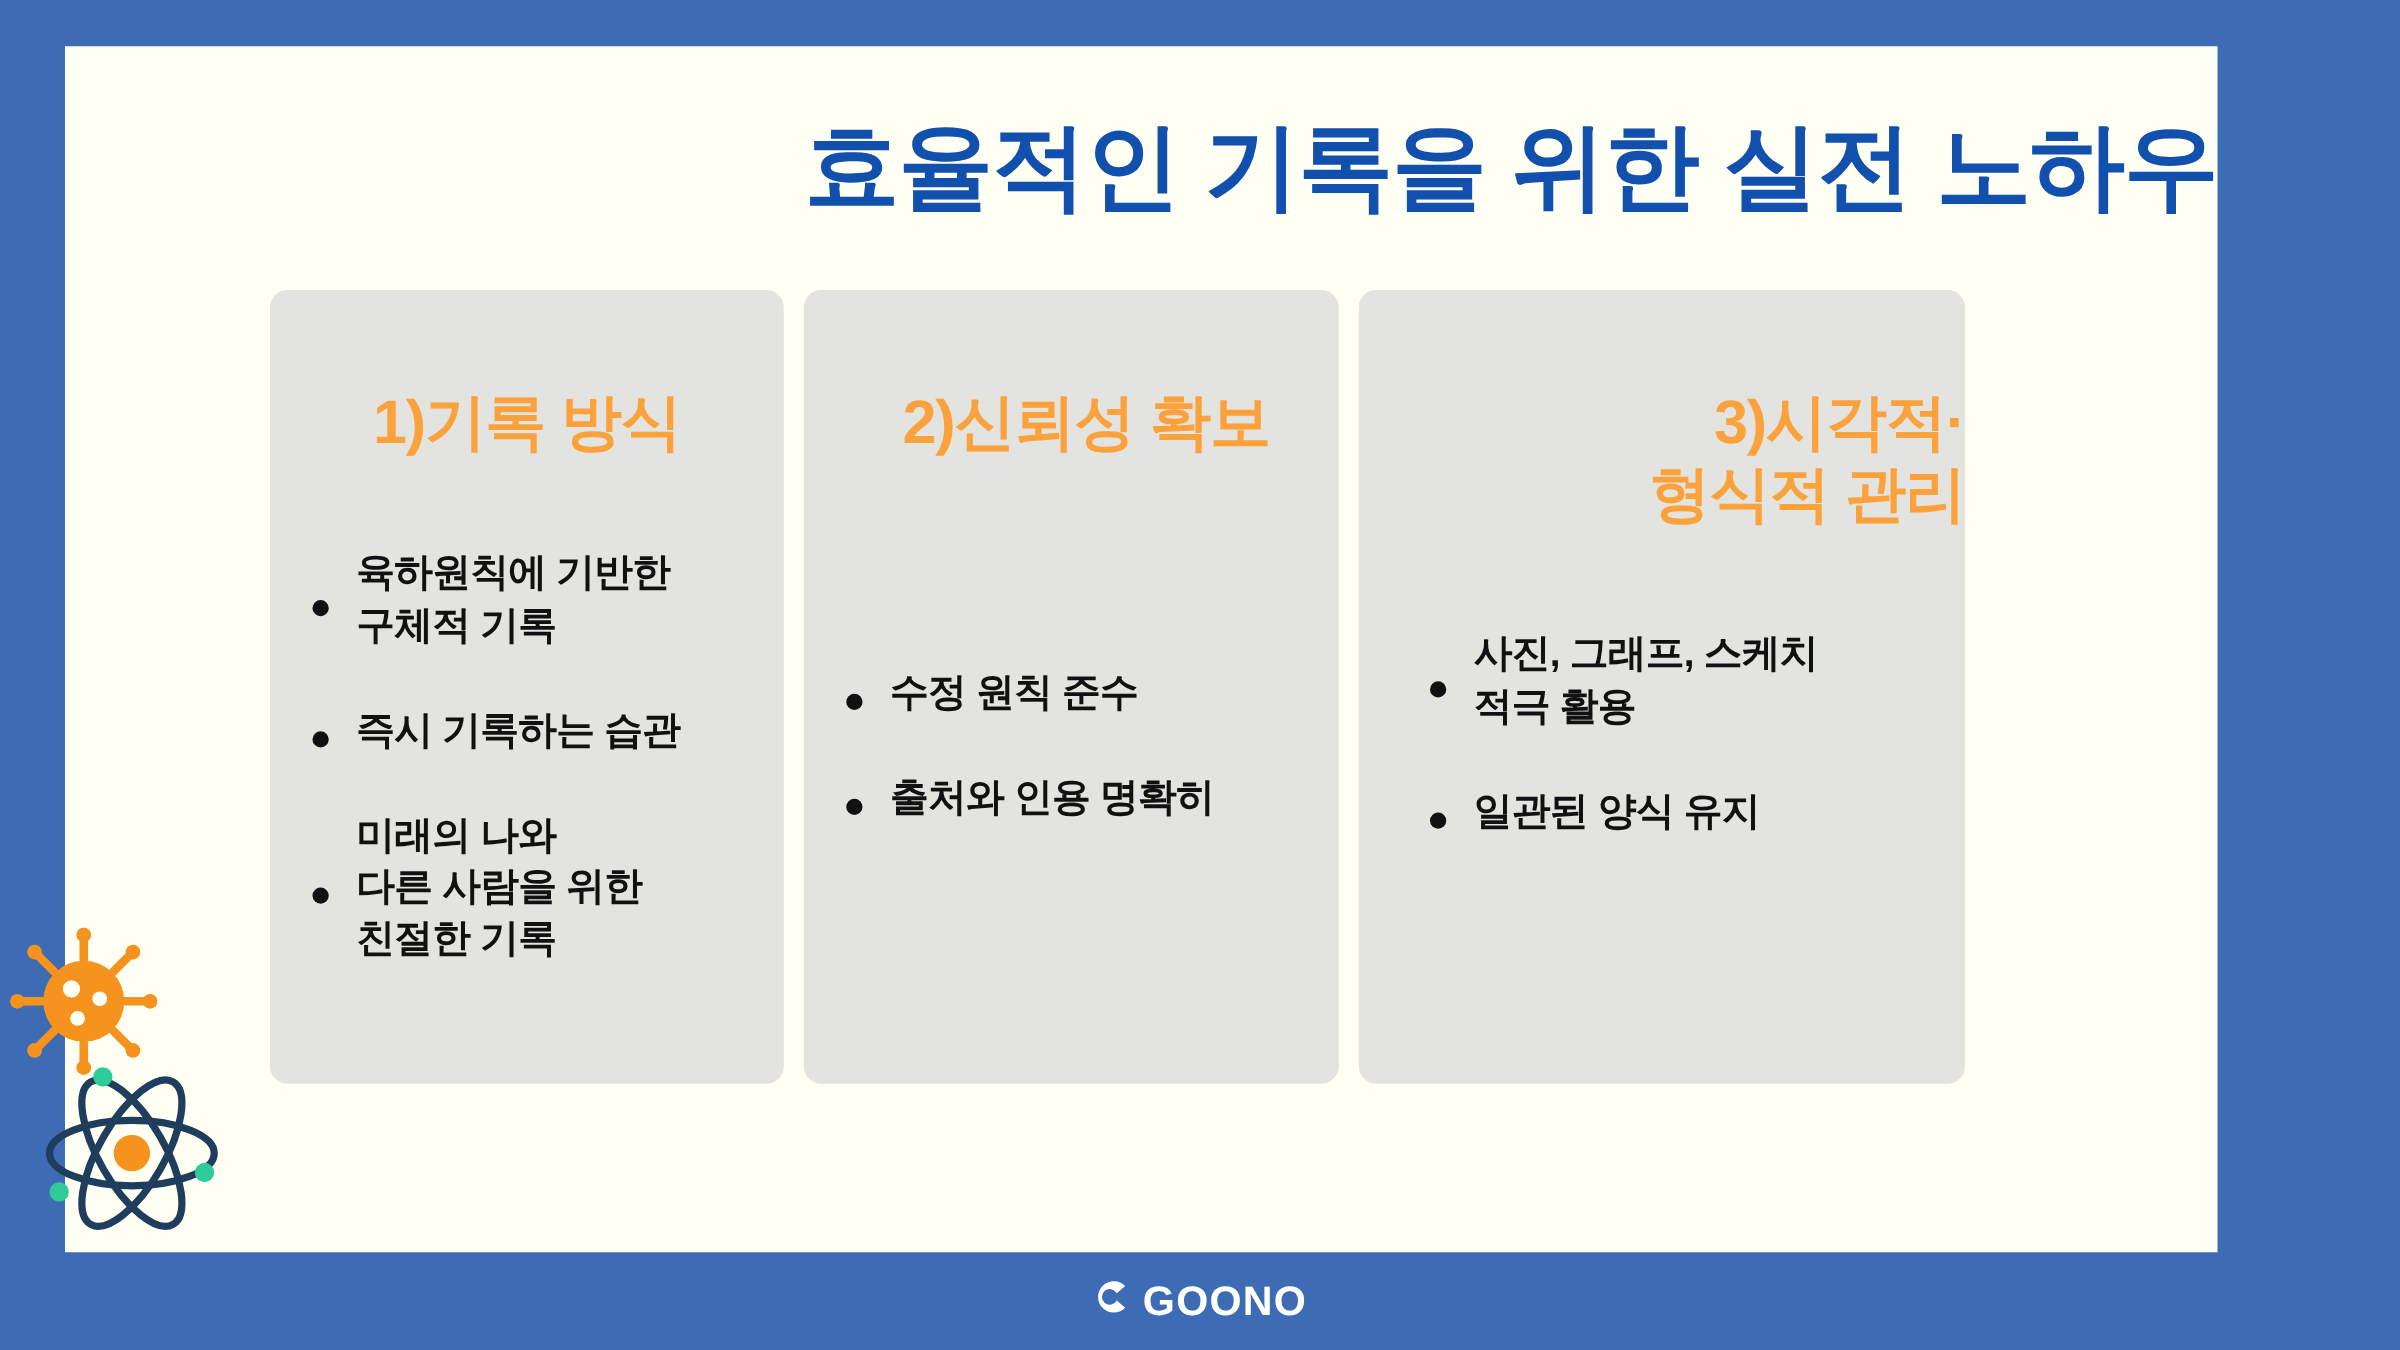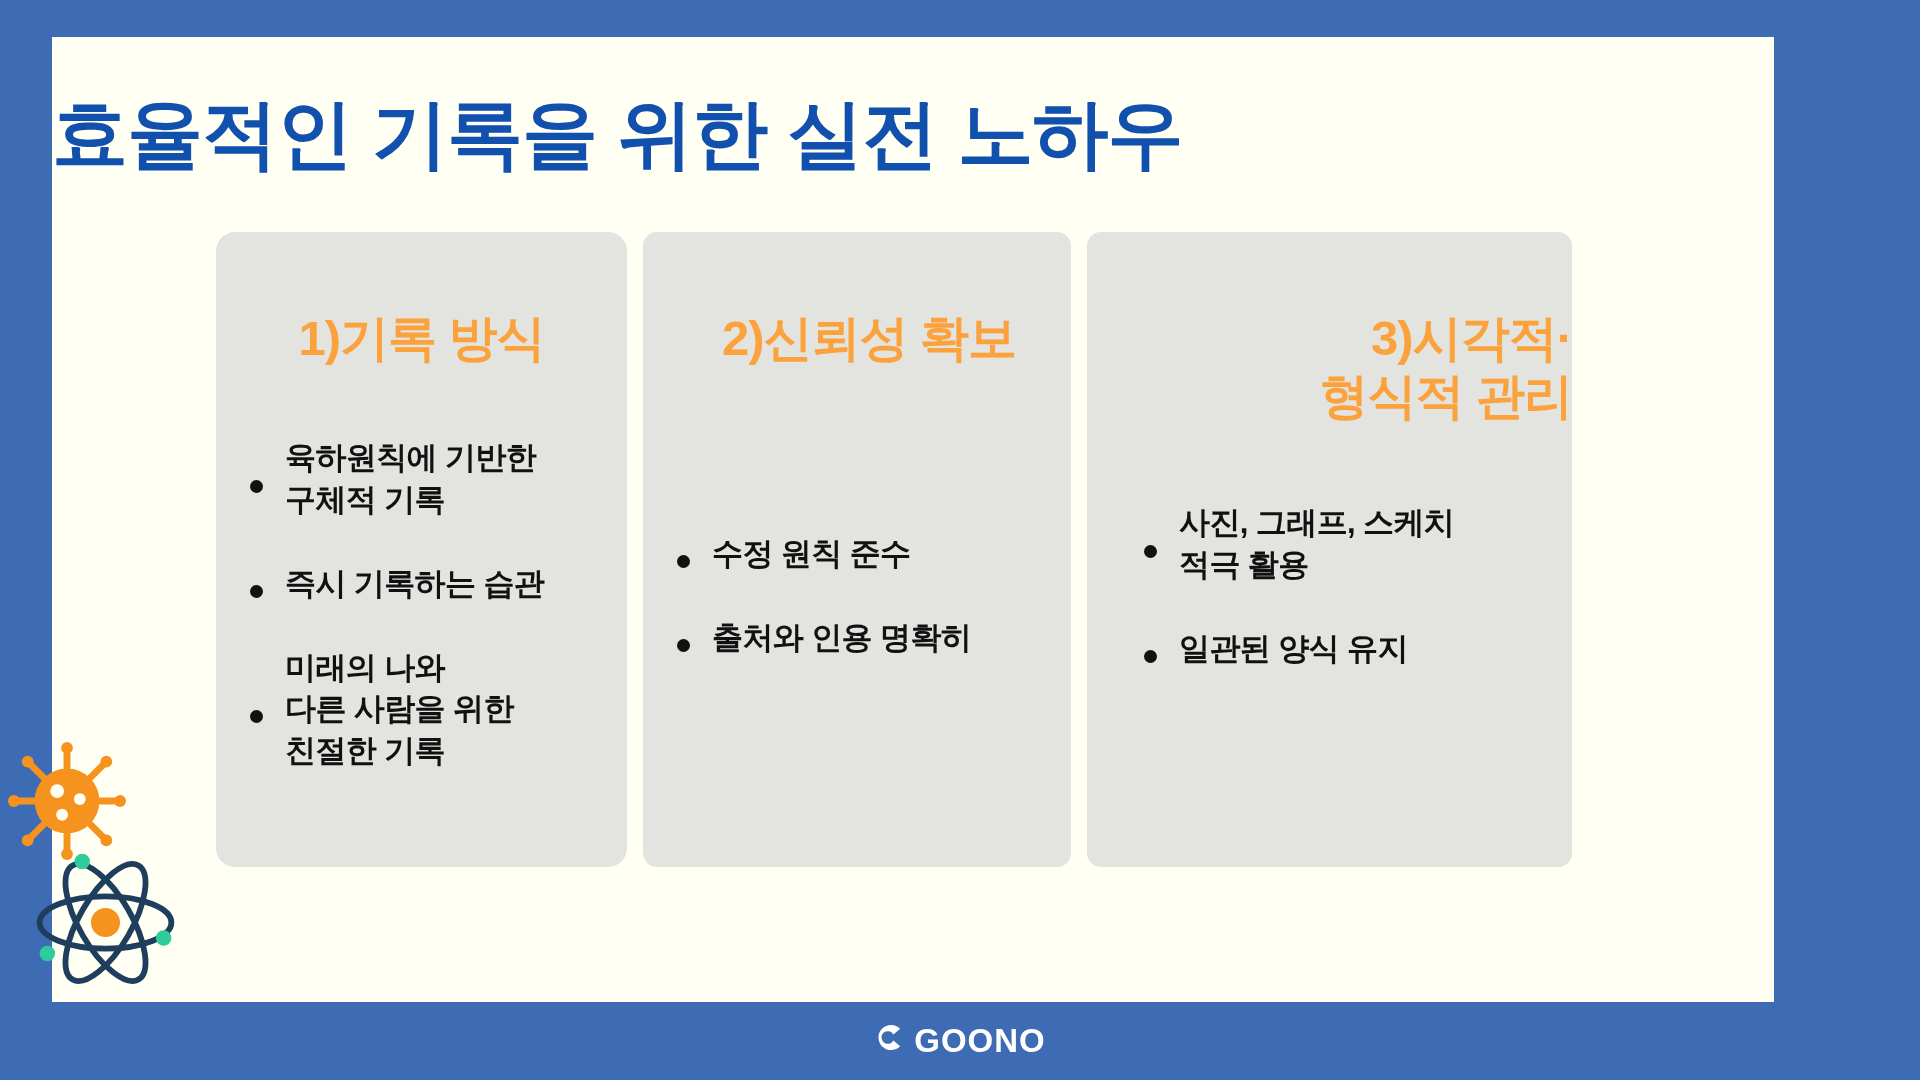--- a/index.html
+++ b/index.html
@@ -21,21 +21,21 @@
     left: 52px; top: 37px;
     width: 1722px; height: 965px;
     background: #fffff4;
   }
 
   
   .slide-title {
     position: absolute;
     left: 0; top: 55px;
     width: 1722px;
-    text-align: left;
+    text-align: right;
     color: #1150ad;
     font-size: 76px;
     font-weight: bold;
     letter-spacing: -1px;
     line-height: 1.1;
     white-space: nowrap;
   }
 
   
   .columns {
@@ -44,21 +44,21 @@
     width: 1425px; height: 635px;
     display: flex;
     gap: 16px;
   }
   .col {
     background: #e3e3e0;
     border-radius: 14px;
     position: relative;
     padding: 0;
   }
-  .col-1 { width: 411px; border-radius: 19px; }
+  .col-1 { width: 411px; }
   .col-2 { width: 428px; }
   .col-3 { width: 485px; }
 
   .col-head {
     position: absolute;
     left: 0; right: 0;
     text-align: center;
     color: #fba23c;
     font-size: 49px;
     font-weight: bold;

